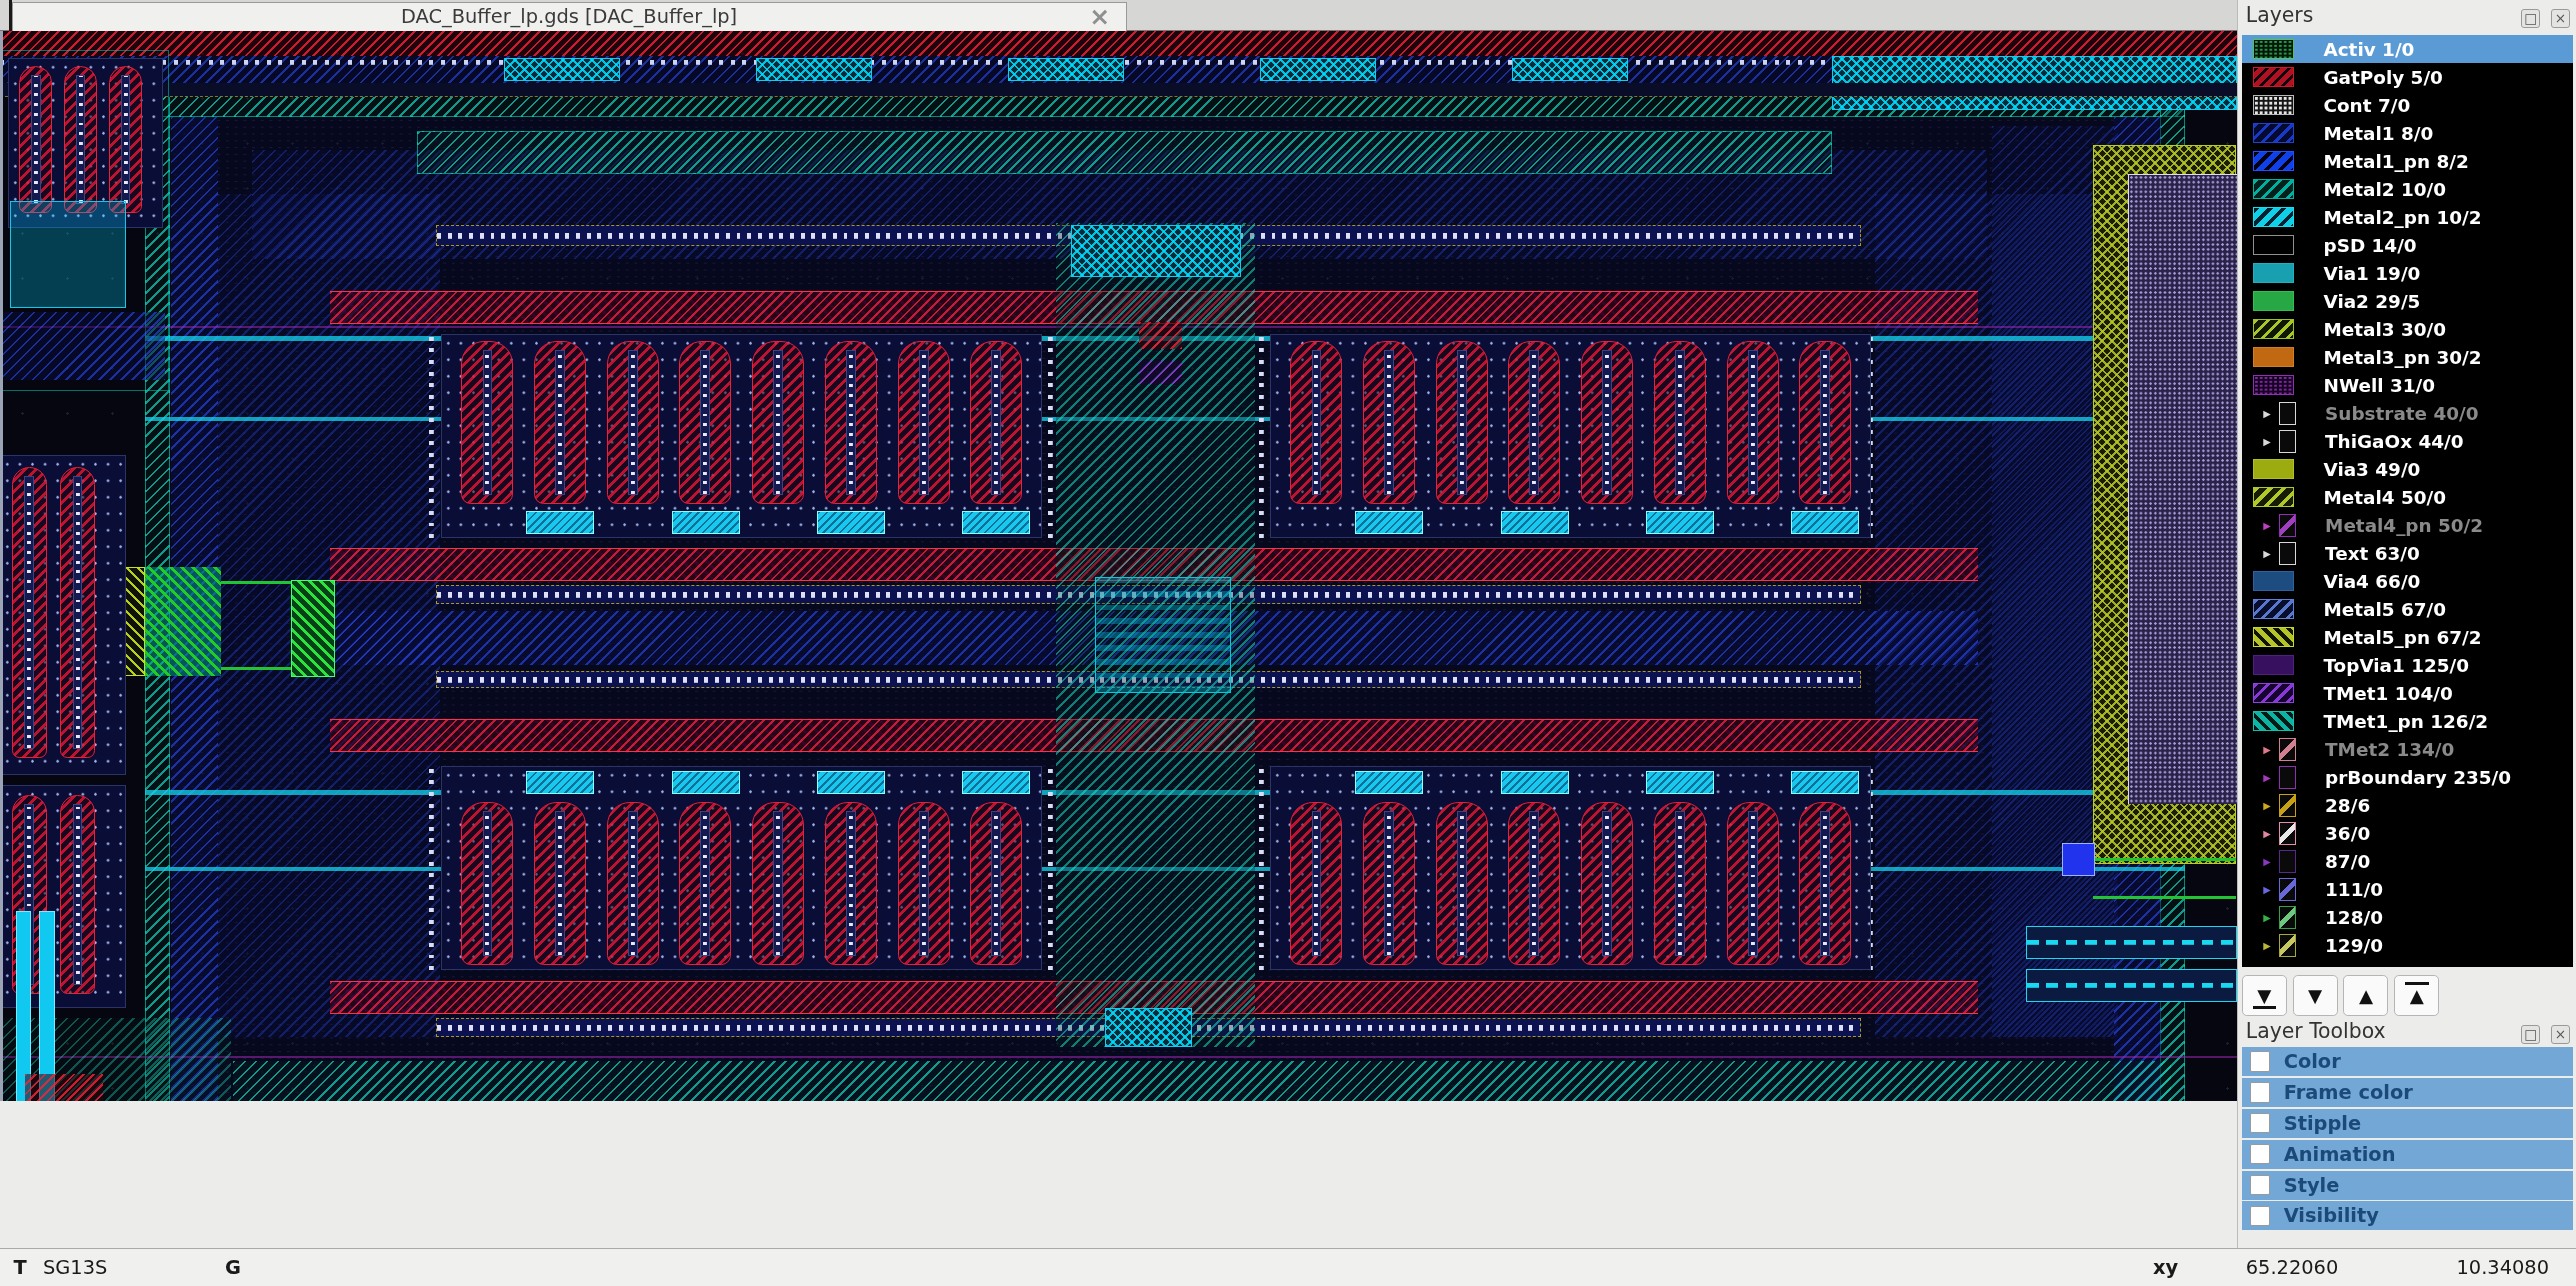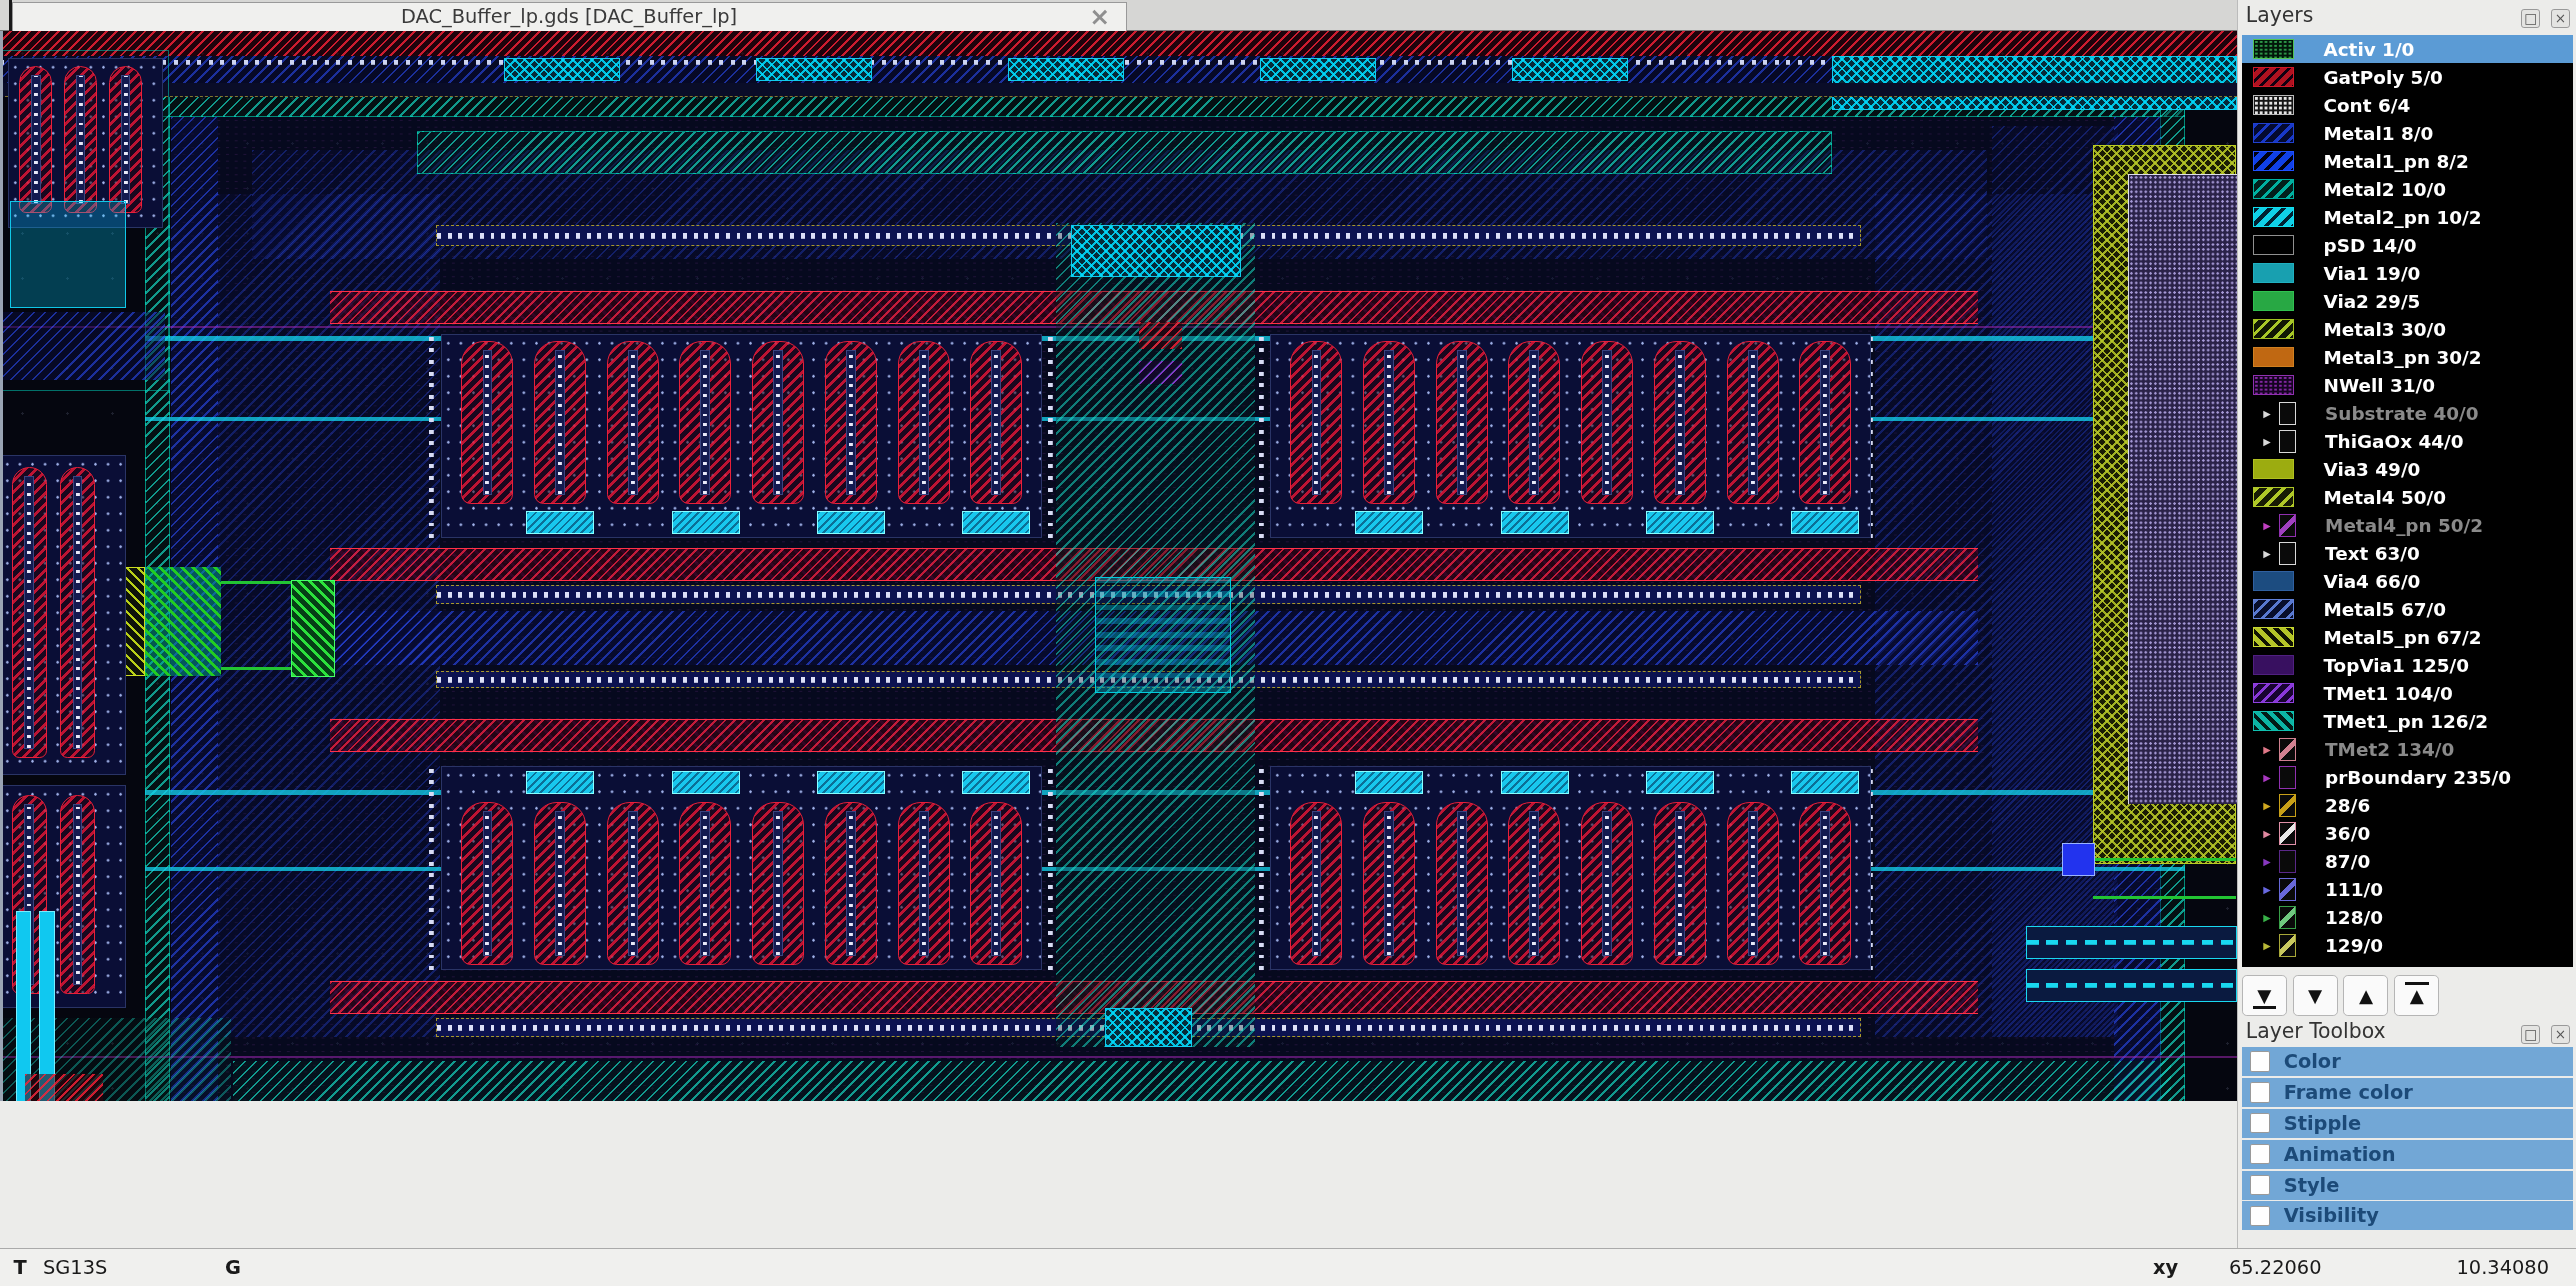--- a/index.html
+++ b/index.html
@@ -111,21 +111,21 @@
   .phead2{top:1016px}
   #toolbox-rows{position:absolute;left:3.9px;top:1047px;width:331px}
   .trow{display:flex;align-items:center;height:29px;background:#72a7d6;margin-bottom:1.9px;padding-left:7.8px;cursor:pointer}
   .cbx{width:20.4px;height:20.4px;background:#fff;border:1px solid #9a9a9a;border-radius:1.9px;flex:none}
   .tlab{margin-left:13.6px;font-size:19.4px;font-weight:bold;color:#1c4a78}
 
   
   .statusbar{position:absolute;left:0;top:1248px;width:2576px;height:38px;background:#f0f0ee;border-top:1px solid #aaa}
   .st{position:absolute;top:6.8px;font-size:19.4px;color:#1a1a1a}
   .b{font-weight:bold}
-  .sx{left:2229px;width:126px;text-align:left}
+  .sx{left:2229px;width:126px;text-align:center}
   .sy{left:2413px;width:136px;text-align:right}
 </style>
 </head>
 <body>
 
 <div class="tabbar">
   <div class="tab">
     <span class="tab-title">DAC_Buffer_lp.gds [DAC_Buffer_lp]</span>
     <span class="tab-close">×</span>
   </div>
@@ -380,21 +380,21 @@
       <div class="lrow sel">
         <span class="sw sw-activ"></span>
         <span class="llab">Activ 1/0</span>
       </div>
       <div class="lrow">
         <span class="sw sw-gatpoly"></span>
         <span class="llab">GatPoly 5/0</span>
       </div>
       <div class="lrow">
         <span class="sw sw-cont"></span>
-        <span class="llab">Cont 6/4</span>
+        <span class="llab">Cont 7/0</span>
       </div>
       <div class="lrow">
         <span class="sw sw-metal1"></span>
         <span class="llab">Metal1 8/0</span>
       </div>
       <div class="lrow">
         <span class="sw sw-metal1pn"></span>
         <span class="llab">Metal1_pn 8/2</span>
       </div>
       <div class="lrow">

